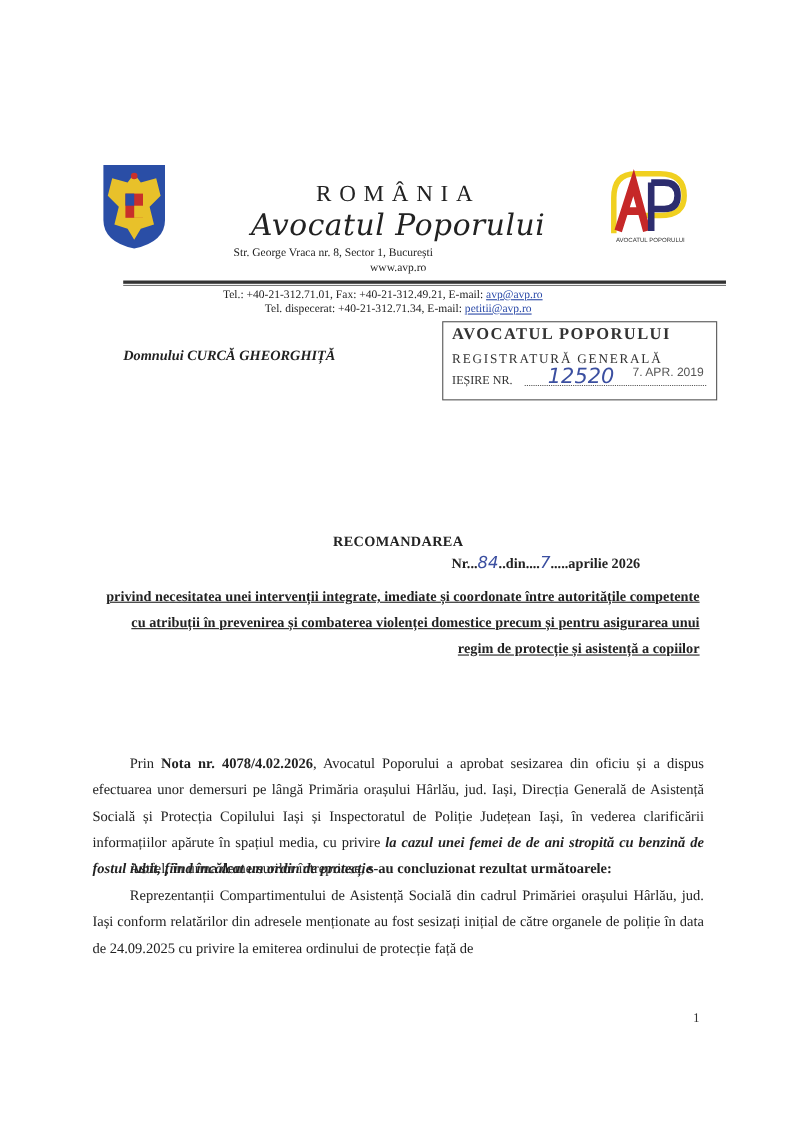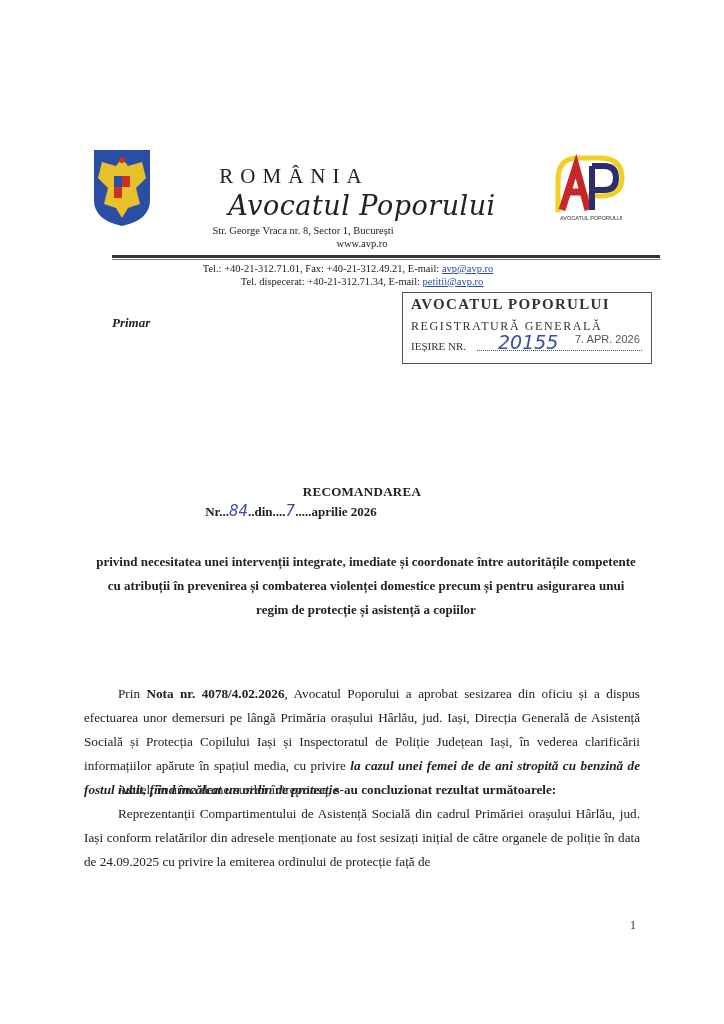--- a/index.html
+++ b/index.html
@@ -2,21 +2,21 @@
 <html><head>
   <meta charset="utf-8">
   <style>
     html, body { margin: 0; padding: 0; background: #ffffff; }
     body { width: 724px; height: 1024px; position: relative; overflow: hidden; font-family: "Liberation Serif", serif; color: #1a1a1a; }
     .abs { position: absolute; }
 
     
     .crest { left: 92px; top: 148px; width: 60px; height: 80px; }
     .ap-logo { left: 548px; top: 152px; width: 78px; height: 72px; }
-    .romania { left: 0; width: 588px; top: 164px; text-align: center; font-size: 21px; letter-spacing: 7px; font-family: "Liberation Serif", serif; color: #222; }
+    .romania { left: 0; width: 724px; top: 164px; text-align: center; font-size: 21px; letter-spacing: 7px; font-family: "Liberation Serif", serif; color: #222; }
     .avp-script { left: 0; width: 724px; top: 190px; text-align: center; font-size: 27px; font-style: italic; font-family: "DejaVu Serif", serif; color: #222; letter-spacing: 0.5px; }
     .address { left: 0; width: 606px; top: 225px; text-align: center; font-size: 10.5px; color: #222; }
     .website { left: 0; width: 724px; top: 238px; text-align: center; font-size: 10.5px; color: #222; }
     .sep-thick { left: 112px; top: 255px; width: 548px; height: 3px; background: #333; }
     .sep-thin { left: 112px; top: 259px; width: 548px; height: 1px; background: #777; }
     .contact1 { left: 0; width: 696px; top: 263px; text-align: center; font-size: 10.5px; color: #222; }
     .contact2 { left: 0; width: 724px; top: 276px; text-align: center; font-size: 10.5px; color: #222; }
     .link { color: #2b4aa8; text-decoration: underline; }
 
     
@@ -26,23 +26,23 @@
     .stamp { left: 402px; top: 292px; width: 250px; height: 72px; border: 1.5px solid #555; box-sizing: border-box; font-family: "Liberation Mono", monospace; color: #333; }
     .stamp .l1 { position: absolute; left: 8px; top: 3px; font-size: 15px; letter-spacing: 1.3px; font-weight: bold; font-family: "Liberation Serif", serif; }
     .stamp .l2 { position: absolute; left: 8px; top: 26px; font-size: 12px; letter-spacing: 1.6px; font-family: "Liberation Serif", serif; }
     .stamp .l3 { position: absolute; left: 8px; top: 47px; font-size: 11px; font-family: "Liberation Serif", serif; }
     .stamp .hand-nr { position: absolute; left: 95px; top: 38px; font-size: 19px; font-style: italic; color: #3b4fa0; font-family: "DejaVu Sans", sans-serif; }
     .stamp .date { position: absolute; left: 172px; top: 40px; font-size: 11px; color: #555; font-family: "Liberation Sans", sans-serif; }
     .stamp .dots { position: absolute; left: 74px; top: 57px; width: 165px; border-bottom: 1px dotted #555; }
 
     
     .rec-title { left: 0; width: 724px; top: 484px; text-align: center; font-size: 13px; font-weight: bold; color: #222; letter-spacing: 0.3px; }
-    .rec-nr { left: 0; width: 582px; top: 502px; text-align: center; font-size: 13px; font-weight: bold; color: #222; }
+    .rec-nr { left: 0; width: 582px; top: 502px; text-align: right; font-size: 13px; font-weight: bold; color: #222; }
     .rec-nr .hand { font-style: italic; color: #3b4fa0; font-weight: normal; font-family: "DejaVu Sans", sans-serif; font-size: 15px; }
-    .subject { left: 96px; width: 540px; top: 550px; text-align: center; font-size: 13px; font-weight: bold; line-height: 24px; color: #222; }
+    .subject { left: 96px; width: 540px; top: 530px; text-align: right; font-size: 13px; font-weight: bold; line-height: 24px; color: #222; text-decoration: underline; }
 
     
     .body-text { left: 84px; width: 556px; font-size: 13.2px; line-height: 24px; text-align: justify; color: #222; }
     .p1 { top: 682px; text-indent: 34px; }
     .p2 { top: 778px; text-indent: 34px; }
     .p3 { top: 802px; text-indent: 34px; }
     .bi { font-weight: bold; font-style: italic; }
     .b { font-weight: bold; }
     .page-num { left: 630px; top: 918px; font-size: 12px; color: #333; }
   </style>
@@ -80,26 +80,26 @@
 </div>
 <div class="abs contact2">
   <span>Tel. dispecerat: +40-21-312.71.34, E-mail: </span><span class="link">petitii@avp.ro</span>
 </div>
 
 <div class="abs stamp">
   <div class="l1">AVOCATUL POPORULUI</div>
   <div class="l2">REGISTRATURĂ GENERALĂ</div>
   <div class="l3">IEȘIRE NR.</div>
   <div class="dots"></div>
-  <div class="hand-nr">20155</div>
-  <div class="date">7. APR. 2026</div>
+  <div class="hand-nr">12520</div>
+  <div class="date">7. APR. 2019</div>
 </div>
 
 <div class="abs recipient">
-  <div>Primar</div>
+  <div>Domnului CURCĂ GHEORGHIȚĂ</div>
 </div>
 
 <div class="abs rec-title">RECOMANDAREA</div>
 <div class="abs rec-nr">
   <span>Nr...</span><span class="hand">84</span><span>..</span><span>din</span><span>....</span><span class="hand">7</span><span>.....</span><span>aprilie 2026</span>
 </div>
 <div class="abs subject">privind necesitatea unei intervenții integrate, imediate și coordonate între autoritățile competente cu atribuții în prevenirea și combaterea violenței domestice precum și pentru asigurarea unui regim de protecție și asistență a copiilor</div>
 
 <div class="abs body-text p1">
   <span>Prin </span><span class="b">Nota nr. 4078/4.02.2026</span><span>, Avocatul Poporului a aprobat sesizarea din oficiu și a dispus efectuarea unor demersuri pe lângă Primăria orașului Hârlău, jud. Iași, Direcția Generală de Asistență Socială și Protecția Copilului Iași și Inspectoratul de Poliție Județean Iași, în vederea clarificării informațiilor apărute în spațiul media, cu privire </span><span class="bi">la cazul unei femei de      de ani stropită cu benzină de fostul iubit, fiind încălcat un ordin de protecție</span>

